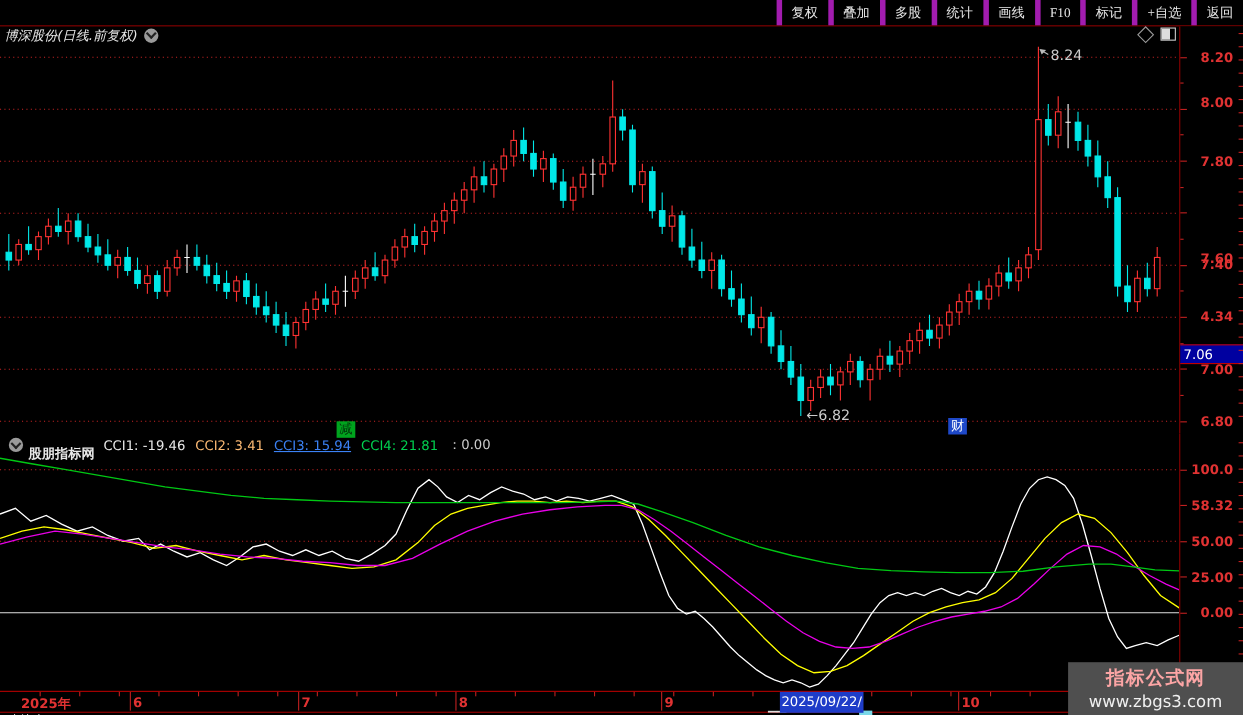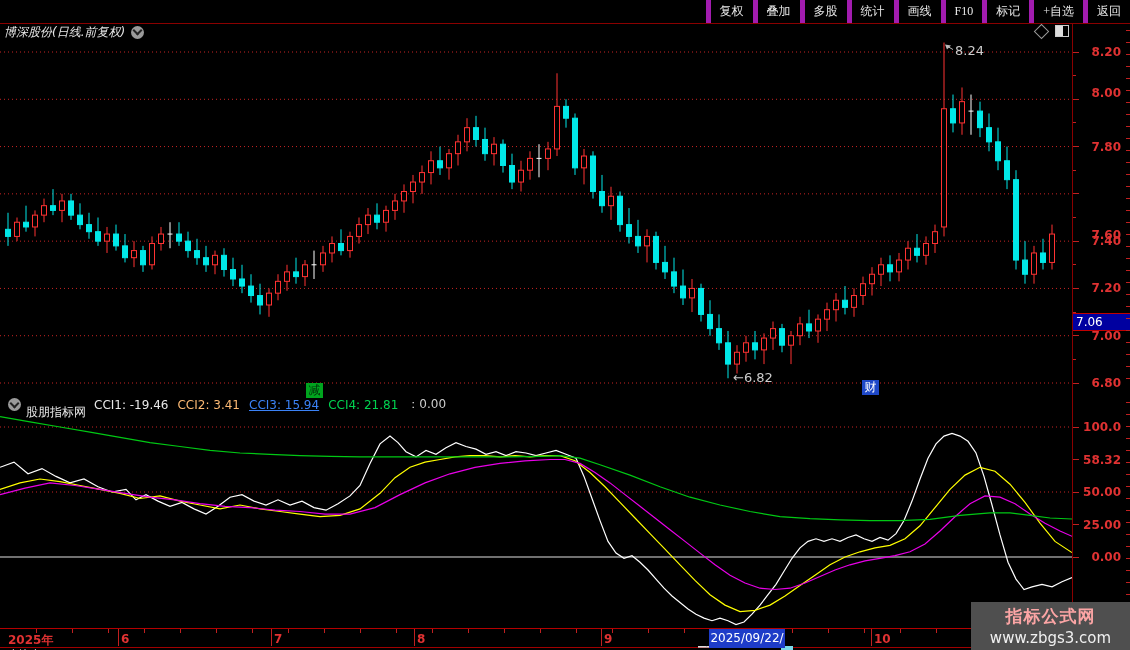--- a/index.html
+++ b/index.html
@@ -37,21 +37,21 @@
   #price-axis{top:24px;height:370px;}
   #ind-axis{top:394px;height:234px;}
   .axis-label{position:absolute;right:9px;color:#e03232;font-size:12px;font-weight:bold;
               transform:translateY(-7px);letter-spacing:0px;}
   .tick{position:absolute;background:#c02020;height:1px;}
   #cur-price{position:absolute;left:0;width:57px;height:18px;background:#0000a0;
              border-top:1px solid #c00000;border-bottom:1px solid #c00000;box-sizing:border-box;
              color:#fff;font-size:12px;padding-left:3px;line-height:16px;}
   
   #ind-labels{left:2px;top:397px;height:15px;display:flex;align-items:center;font-size:12px;z-index:5;}
-  #ind-labels .nm{color:#e8e8e8;margin:16px 8px 0 5px;}
+  #ind-labels .nm{color:#e8e8e8;margin:16px 8px 0 5px;font-weight:bold;}
   #ind-labels span.val{margin-right:9px;white-space:nowrap;}
   
   #taxis{left:0;top:628px;width:1130px;height:20px;border-top:1px solid #b40000;
          border-bottom:1px solid #a00000;box-sizing:border-box;background:#000;}
   .t-label{position:absolute;top:3px;color:#e03232;font-size:12px;font-weight:bold;white-space:nowrap;}
   .t-tick{position:absolute;top:0;width:1px;height:4px;background:#c02020;}
   #t-highlight{position:absolute;top:0;height:19px;background:#1e3cc8;color:#fff;font-size:12px;
                line-height:18px;text-align:center;z-index:2;}
   
   .chart-badge{position:absolute;width:17px;height:15px;font-size:12px;line-height:15px;
@@ -353,21 +353,21 @@
     <div class="tick" style="left: 0px; width: 3px; top: 98.429px;"></div>
     <span class="axis-label" style="top: 122.572px;">7.80</span>
     <div class="tick" style="left: 0px; width: 6px; top: 122.072px;"></div>
     <div class="tick" style="left: 0px; width: 3px; top: 145.715px;"></div>
     <span class="axis-label" style="top: 169.858px; margin-top: 41px;">7.60</span>
     <div class="tick" style="left: 0px; width: 6px; top: 169.358px;"></div>
     <div class="tick" style="left: 0px; width: 3px; top: 193.001px;"></div>
     <span class="axis-label" style="top: 217.144px;">7.40</span>
     <div class="tick" style="left: 0px; width: 6px; top: 216.644px;"></div>
     <div class="tick" style="left: 0px; width: 3px; top: 240.287px;"></div>
-    <span class="axis-label" style="top: 264.43px;">7.20</span>
+    <span class="axis-label" style="top: 264.43px;">4.34</span>
     <div class="tick" style="left: 0px; width: 6px; top: 263.93px;"></div>
     <div class="tick" style="left: 0px; width: 3px; top: 287.573px;"></div>
     <span class="axis-label" style="top: 311.716px;">7.00</span>
     <div class="tick" style="left: 0px; width: 6px; top: 311.216px;"></div>
     <div class="tick" style="left: 0px; width: 3px; top: 334.859px;"></div>
     <span class="axis-label" style="top: 359.002px;">6.80</span>
     <div class="tick" style="left: 0px; width: 6px; top: 358.502px;"></div>
     <div class="tick" style="right: 0px; width: 4px; top: 6px;"></div>
     <div class="tick" style="right: 0px; width: 4px; top: 18px;"></div>
     <div class="tick" style="right: 0px; width: 4px; top: 30px;"></div>
@@ -446,21 +446,21 @@
     <div class="tick" style="right: 0px; width: 4px; top: 164px;"></div>
     <div class="tick" style="right: 0px; width: 4px; top: 176px;"></div>
     <div class="tick" style="right: 0px; width: 4px; top: 188px;"></div>
     <div class="tick" style="right: 0px; width: 4px; top: 200px;"></div>
     <div class="tick" style="right: 0px; width: 4px; top: 212px;"></div>
     <div class="tick" style="right: 0px; width: 4px; top: 224px;"></div>
   </div>
 
 <div id="taxis" class="abs">
   <div id="t-highlight" style="left: 709px; width: 76px;">2025/09/22/一</div>
-<span class="t-label" style="left: 8px;">2025年</span>
+<span class="t-label" style="left: 19px;">2025年</span>
     <span class="t-label" style="left: 121px;">6</span>
     <div class="t-tick" style="left: 118px; height: 17px;"></div>
     <span class="t-label" style="left: 274px;">7</span>
     <div class="t-tick" style="left: 271px; height: 17px;"></div>
     <span class="t-label" style="left: 417px;">8</span>
     <div class="t-tick" style="left: 414px; height: 17px;"></div>
     <span class="t-label" style="left: 604px;">9</span>
     <div class="t-tick" style="left: 601px; height: 17px;"></div>
     <span class="t-label" style="left: 874px;">10</span>
     <div class="t-tick" style="left: 871px; height: 17px;"></div>

